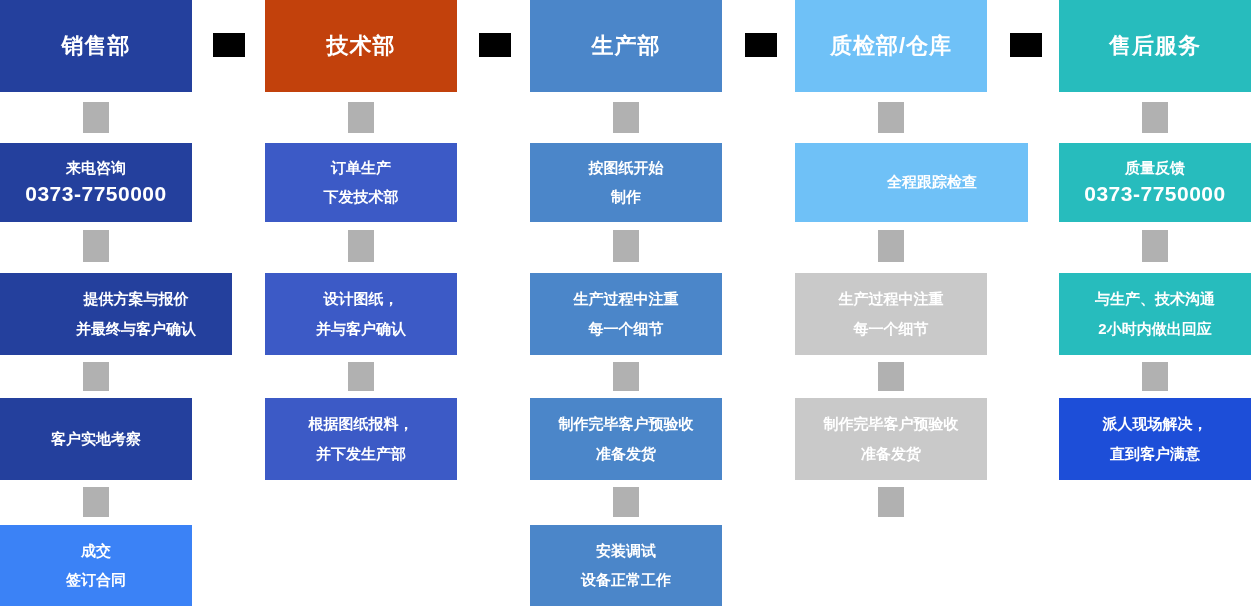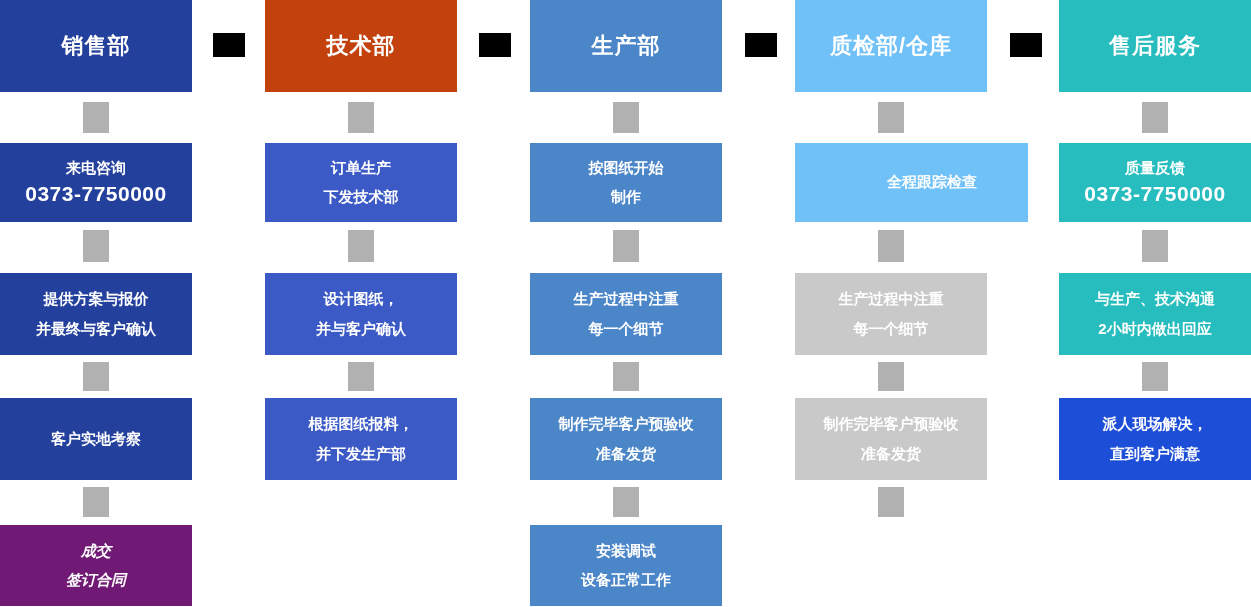--- a/index.html
+++ b/index.html
@@ -45,30 +45,30 @@
 
 <div class="stage">
 
   <div class="col-header c0" style="background-color: rgb(36, 64, 157);">销售部</div>
   <div class="conn k0 cr0" style="background-color: rgb(177, 177, 177);"></div>
   <div class="box phone-box c0 r1" style="background-color: rgb(36, 64, 157);">
     <span class="line">来电咨询</span>
     <span class="line phone">0373-7750000</span>
   </div>
   <div class="conn k0 cr1" style="background-color: rgb(177, 177, 177);"></div>
-  <div class="box c0 r2" style="background-color: rgb(36, 64, 157);">
+  <div class="box c0 r2" style="background-color: rgb(36, 64, 157); padding-left: 40px;">
     <span class="line">提供方案与报价</span>
     <span class="line">并最终与客户确认</span>
   </div>
   <div class="conn k0 cr2" style="background-color: rgb(177, 177, 177);"></div>
   <div class="box c0 r3" style="background-color: rgb(36, 64, 157);">
     <span class="line">客户实地考察</span>
   </div>
   <div class="conn k0 cr3" style="background-color: rgb(177, 177, 177);"></div>
-  <div class="box c0 r4" style="background-color: #701a75; font-style: italic;">
+  <div class="box c0 r4" style="background-color: #3b82f6;">
     <span class="line">成交</span>
     <span class="line">签订合同</span>
   </div>
 
   <div class="sep s0" style="background-color: rgb(0, 0, 0);"></div>
 
   <div class="col-header c1" style="background-color: #c2410c;">技术部</div>
   <div class="conn k1 cr0" style="background-color: rgb(177, 177, 177);"></div>
   <div class="box c1 r1" style="background-color: rgb(60, 90, 198);">
     <span class="line">订单生产</span>

